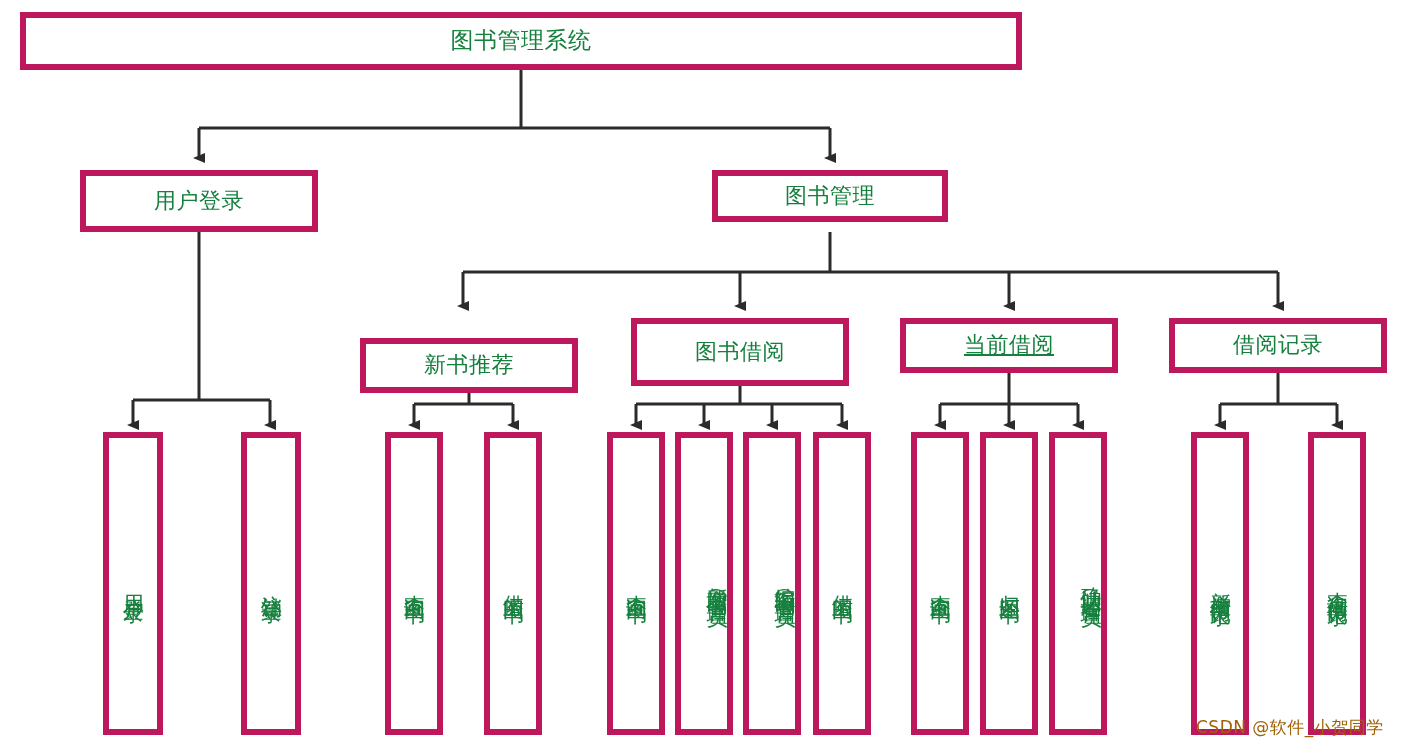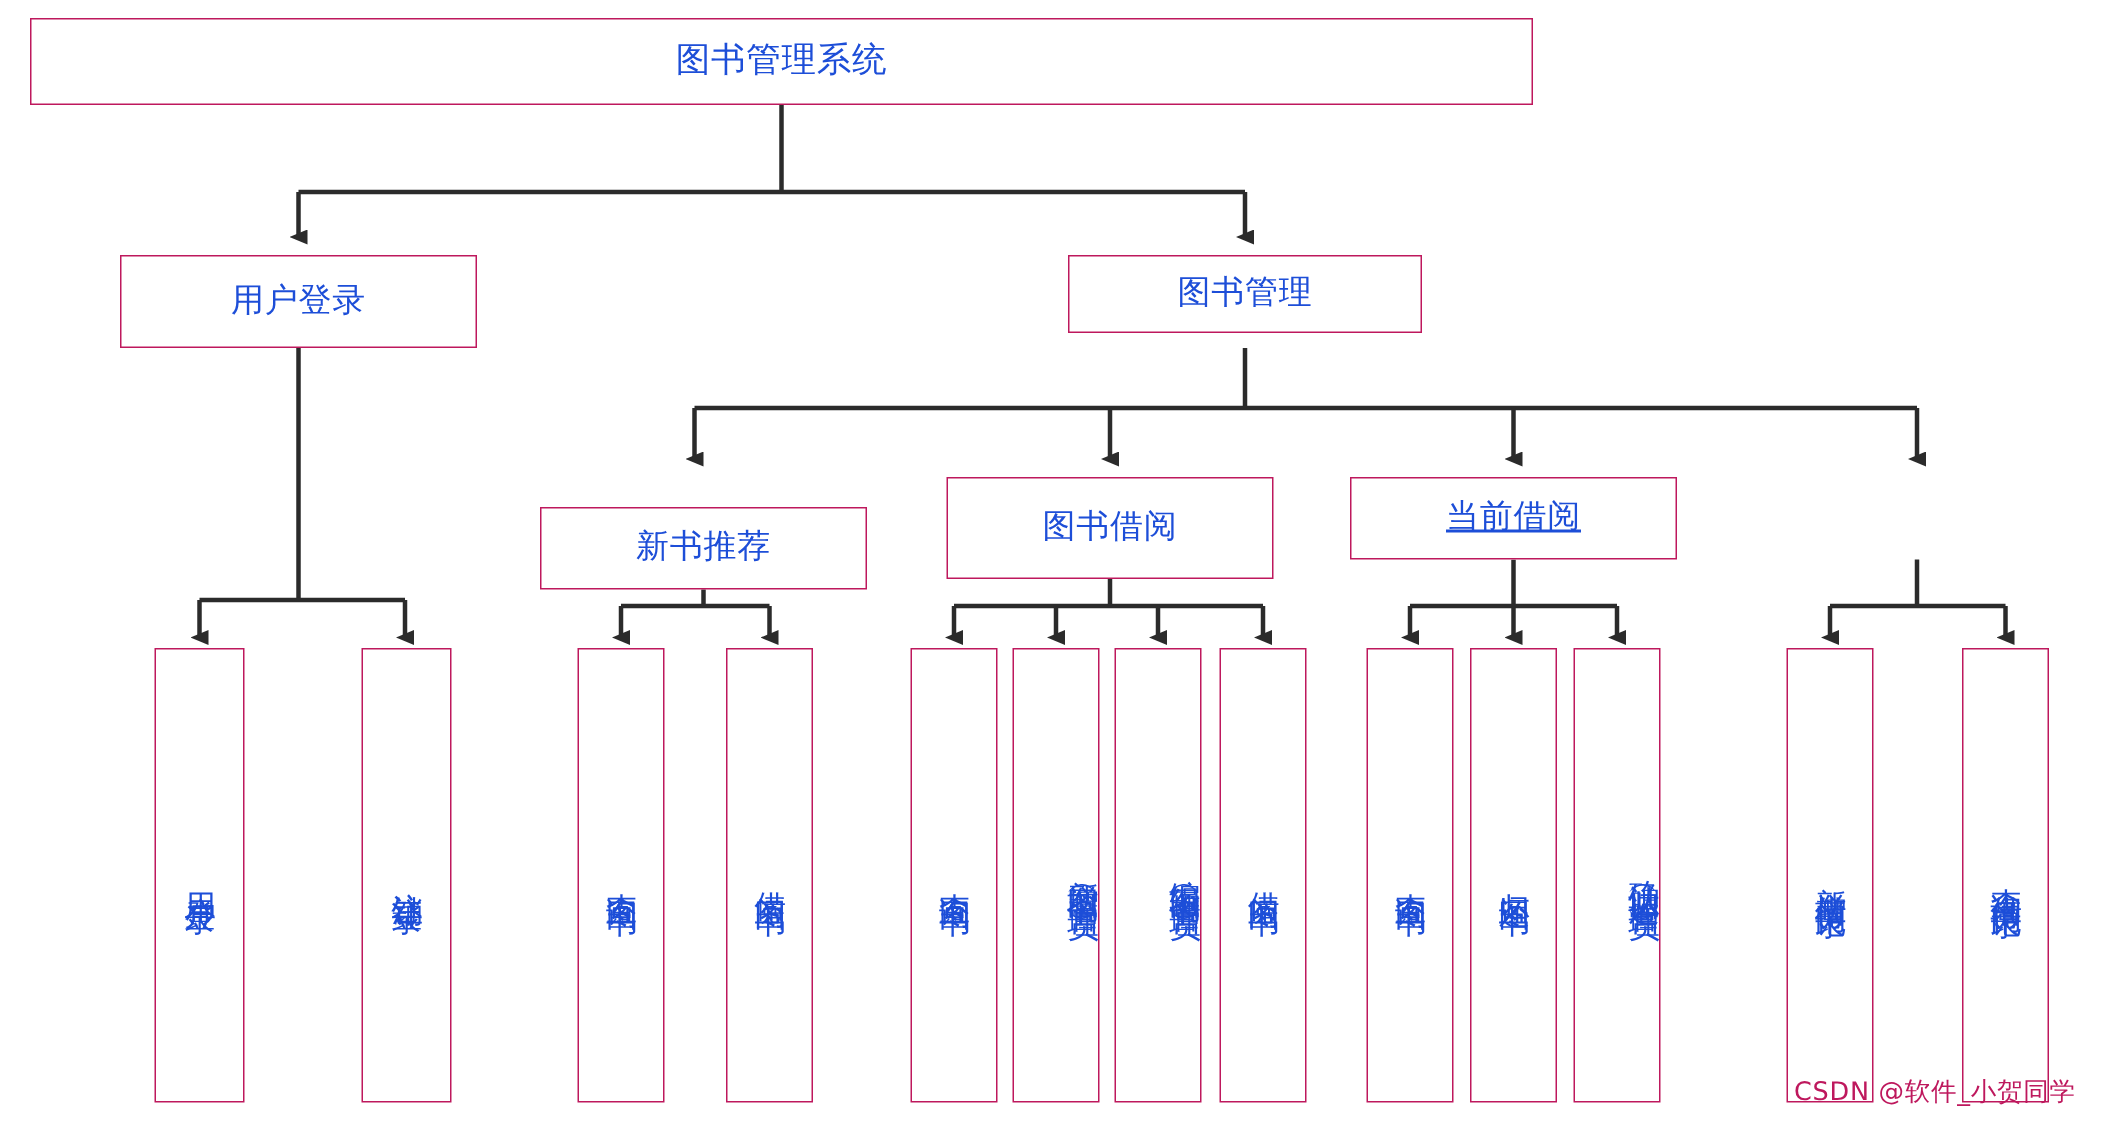--- a/index.html
+++ b/index.html
@@ -23,25 +23,25 @@
     left: 0;
     top: 0;
     width: 1405px;
     height: 747px;
     pointer-events: none;
   }
   .node {
     position: absolute;
     box-sizing: border-box;
     background: #ffffff;
-    border: 1px solid #be185d;
+    border: 6px solid #be185d;
     display: flex;
     align-items: center;
     justify-content: center;
-    color: #1d4ed8;
+    color: #15803d;
   }
   .node-h {
     font-size: 22px;
     line-height: 1.1;
     letter-spacing: 0.5px;
     white-space: nowrap;
   }
   .node-root {
     font-size: 23px;
   }
@@ -58,21 +58,21 @@
     line-height: 1;
   }
   .node-leaf.leaf-center {
     align-items: center;
   }
   .watermark {
     position: absolute;
     left: 1196px;
     top: 716px;
     font-size: 17px;
-    color: #be185d;
+    color: #a16207;
     letter-spacing: 0.5px;
     white-space: nowrap;
     user-select: none;
   }
 </style>
 </head>
 <body>
 
 <div id="diagram-root">
 
@@ -127,20 +127,21 @@
   </svg>
 
   <div class="node node-h node-root" style="left:20px; top:12px; width:1002px; height:58px;">图书管理系统</div>
 
   <div class="node node-h" style="left:80px; top:170px; width:238px; height:62px;">用户登录</div>
   <div class="node node-h" style="left:712px; top:170px; width:236px; height:52px;">图书管理</div>
 
   <div class="node node-h" style="left:360px; top:318px; width:218px; height:55px;margin-top:20px;">新书推荐</div>
   <div class="node node-h" style="left:631px; top:318px; width:218px; height:68px;">图书借阅</div>
   <div class="node node-h" style="left:900px; top:318px; width:218px; height:55px;text-decoration:underline;">当前借阅</div>
+  <div class="node node-h" style="left:1169px; top:318px; width:218px; height:55px;">借阅记录</div>
 
   <div class="node node-leaf leaf-center" style="left:103px; top:432px; width:60px; height:303px;">用户登录</div>
   <div class="node node-leaf leaf-center" style="left:241px; top:432px; width:60px; height:303px;">注销登录</div>
 
   <div class="node node-leaf leaf-center" style="left:385px; top:432px; width:58px; height:303px;">查询图书</div>
   <div class="node node-leaf leaf-center" style="left:484px; top:432px; width:58px; height:303px;">借阅图书</div>
 
   <div class="node node-leaf leaf-center" style="left:607px; top:432px; width:58px; height:303px;">查询图书</div>
   <div class="node node-leaf" style="left:675px; top:432px; width:58px; height:303px;">新增图书（管理员）</div>
   <div class="node node-leaf" style="left:743px; top:432px; width:58px; height:303px;">编辑图书（管理员）</div>

